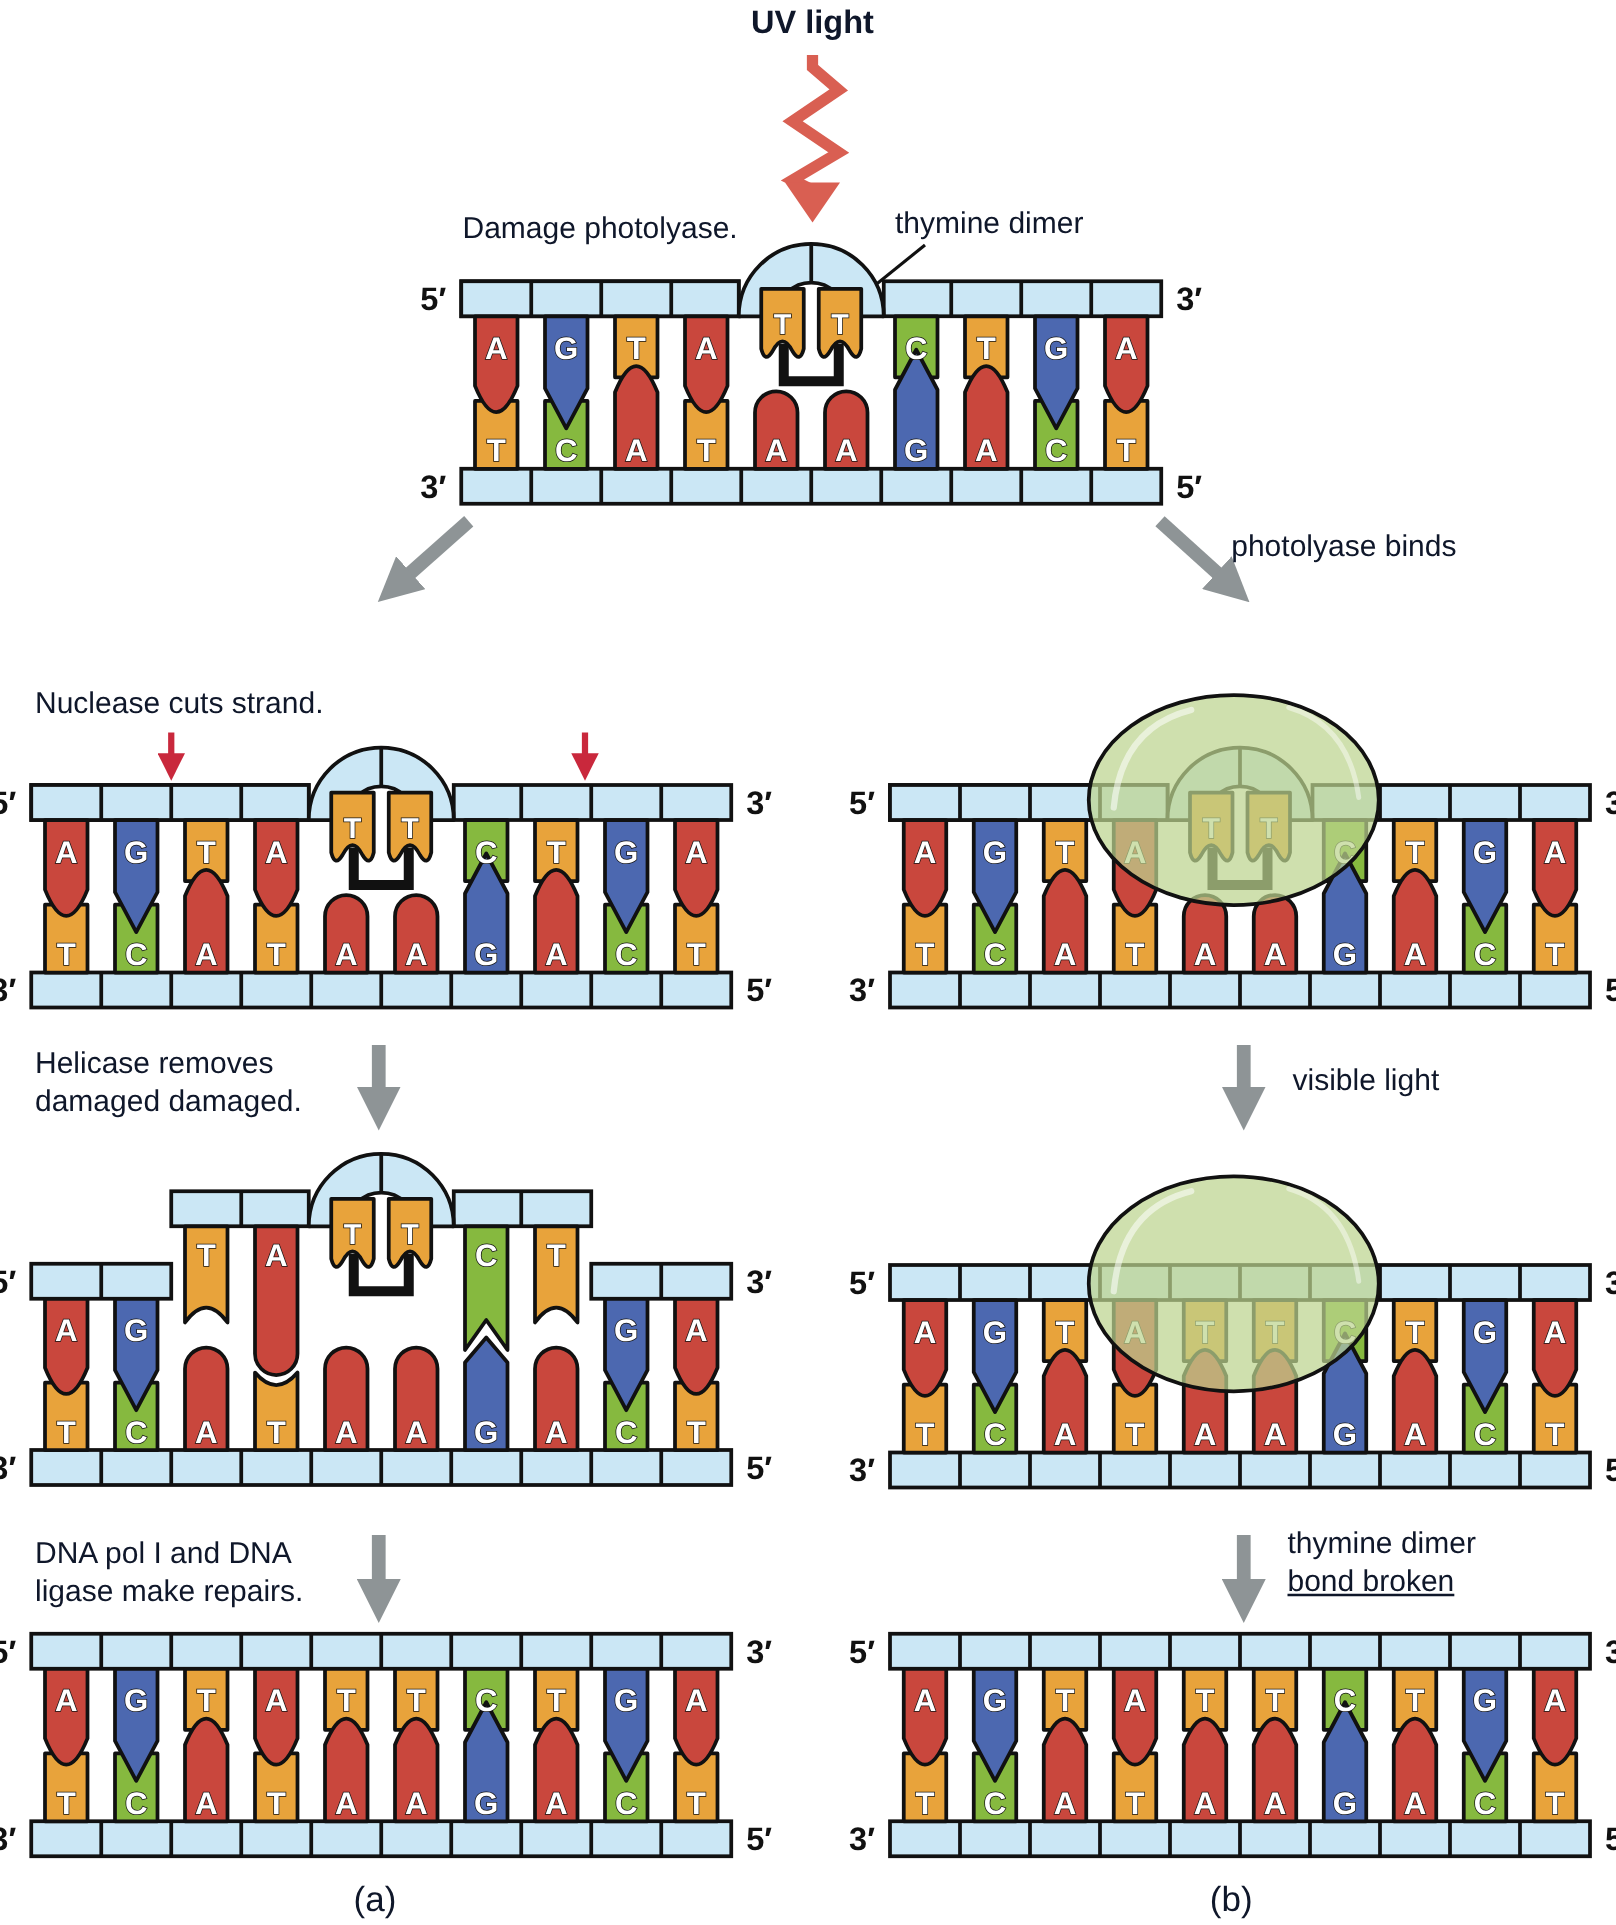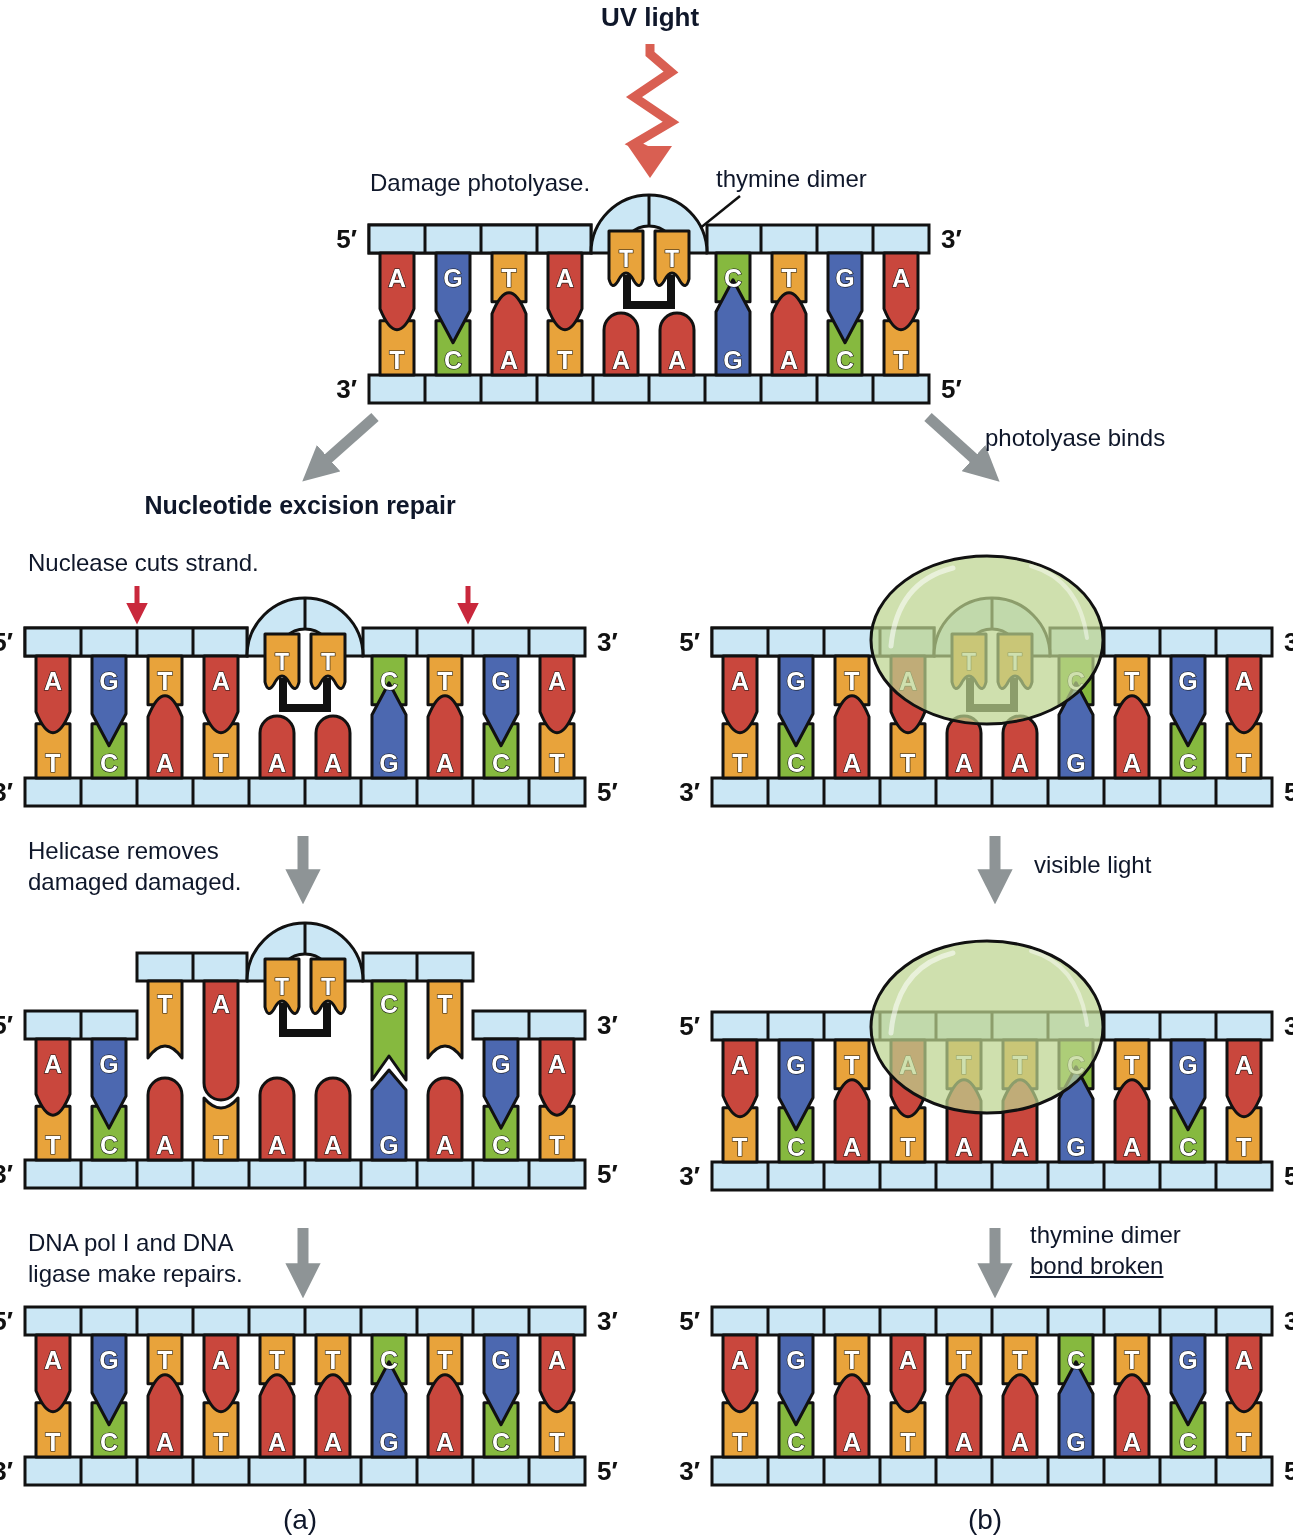--- a/index.html
+++ b/index.html
@@ -520,21 +520,20 @@
           <text x="700" y="1480" text-anchor="end" font-family="Liberation Sans, sans-serif" font-weight="bold" font-size="26" fill="#111111">3′</text>
           <text x="1284" y="1480" text-anchor="start" font-family="Liberation Sans, sans-serif" font-weight="bold" font-size="26" fill="#111111">5′</text>
         </g>
       </g>
   </svg>
 
   <div class="lbl bold center" style="left:550px;top:2px;width:200px;font-size:26px;">UV light</div>
   <div class="lbl" style="left:370px;top:168px;">Damage photolyase.</div>
   <div class="lbl" style="left:716px;top:164px;">thymine dimer</div>
   <div class="lbl" style="left:985px;top:413px;margin-top:10px;">photolyase binds</div>
-  <div class="lbl h center" style="left:100px;top:490px;width:400px;">Nucleotide excision repair</div>
   <div class="lbl" style="left:28px;top:548px;">Nuclease cuts strand.</div>
   <div class="lbl" style="left:28px;top:836px;">Helicase removes</div>
   <div class="lbl" style="left:28px;top:867px;">damaged damaged.</div>
   <div class="lbl" style="left:1034px;top:850px;">visible light</div>
   <div class="lbl" style="left:28px;top:1228px;">DNA pol I and DNA</div>
   <div class="lbl" style="left:28px;top:1259px;">ligase make repairs.</div>
   <div class="lbl" style="left:1030px;top:1220px;">thymine dimer</div>
   <div class="lbl" style="left:1030px;top:1251px;text-decoration:underline;">bond broken</div>
   <div class="lbl center panel" style="left:200px;top:1505px;width:200px;">(a)</div>
   <div class="lbl center panel" style="left:885px;top:1505px;width:200px;">(b)</div>

